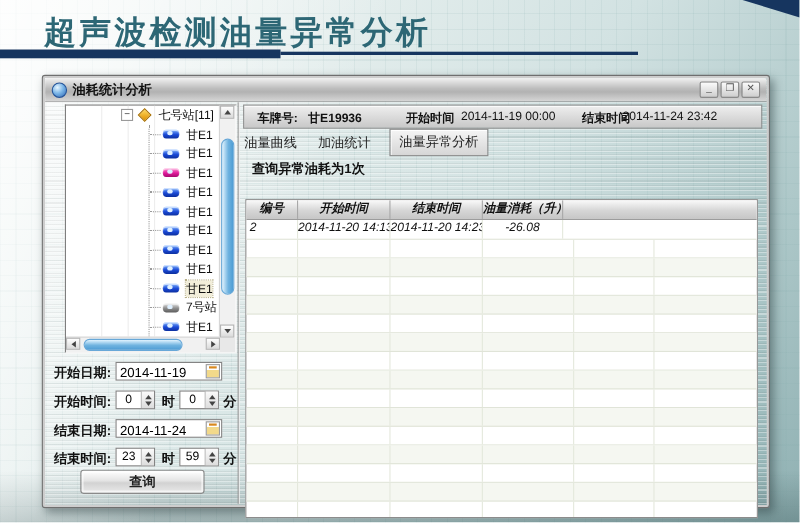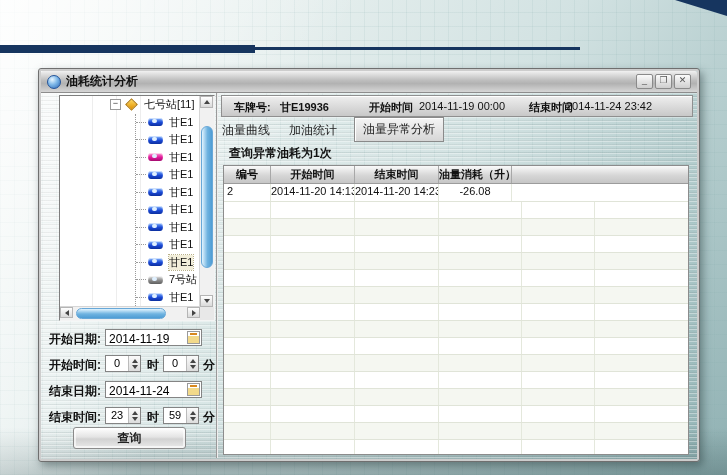--- a/index.html
+++ b/index.html
@@ -103,40 +103,41 @@
     box-shadow:inset 0 1px 0 #fff;}
   .infobar span{position:absolute;top:4px;font-size:11px;font-weight:bold;color:#111;white-space:nowrap;}
   .ib-pl{left:12px;}  .ib-pv{left:58px;}
   .ib-sl{left:147px;} .ib-sv{left:197px;font-weight:normal !important;}
   .ib-el{left:307px;} .ib-ev{left:344px;font-weight:normal !important;}
   .tabbar{position:absolute;left:181px;top:52px;height:21px;display:flex;align-items:flex-end;}
   .tab{font-size:12px;color:#1c1c1c;margin-right:15px;padding:3px 2px;}
   .tab.active{margin-right:0;border:1px solid #8a8a8a;background:linear-gradient(180deg,#f5f5f5,#d6d6d6);
     padding:3px 8px;box-shadow:inset 1px 1px 0 #fff;}
   .summary{position:absolute;left:190px;top:76px;font-size:12px;font-weight:bold;color:#111;}
-  .table{position:absolute;left:184px;top:96px;width:466px;height:290px;box-sizing:border-box;
-    border:1px solid #8c8c8c;background:#fff;overflow:hidden;}
+  .table{position:absolute;left:184px;top:112px;width:466px;height:290px;box-sizing:border-box;
+    border:1px solid #8c8c8c;background:#fff;overflow:hidden;font-style:italic;}
   .thead{display:flex;height:17px;background:linear-gradient(180deg,#fafafa,#d6d6d6 55%,#c6c6c6);
     border-bottom:1px solid #9c9c9c;}
   .th{box-sizing:border-box;border-right:1px solid #a8a8a8;font-size:11px;font-weight:bold;
     color:#111;text-align:center;line-height:16px;flex:0 0 auto;overflow:hidden;white-space:nowrap;}
   .th.fill{flex:1 1 auto;border-right:none;}
   .brow{display:flex;height:16px;border-bottom:1px solid #e0e4d8;}
   .brow.data{height:17px;background:#fff;}
   .brow.alt{background:#f5f7f1;}
   .bc{box-sizing:border-box;border-right:1px solid #e4e8dc;font-size:11px;color:#111;
     text-align:center;line-height:15px;flex:0 0 auto;overflow:hidden;white-space:nowrap;}
   .bc.fill{flex:1 1 auto;border-right:none;}
   .bc.al{text-align:left;padding-left:3px;}
 </style>
 </head>
 <body>
 
 <div class="page">
   <div class="corner"></div>
+  <div class="ptitle">超声波检测油量异常分析</div>
   <div class="bar-thick"></div>
   <div class="bar-thin"></div>
 
   <div class="win">
     <div class="titlebar">
       <span class="wicon"></span>
       <span class="wtitle">油耗统计分析</span>
       <span class="wbtns">
         <span class="wbtn">_</span>
         <span class="wbtn">❐</span>

